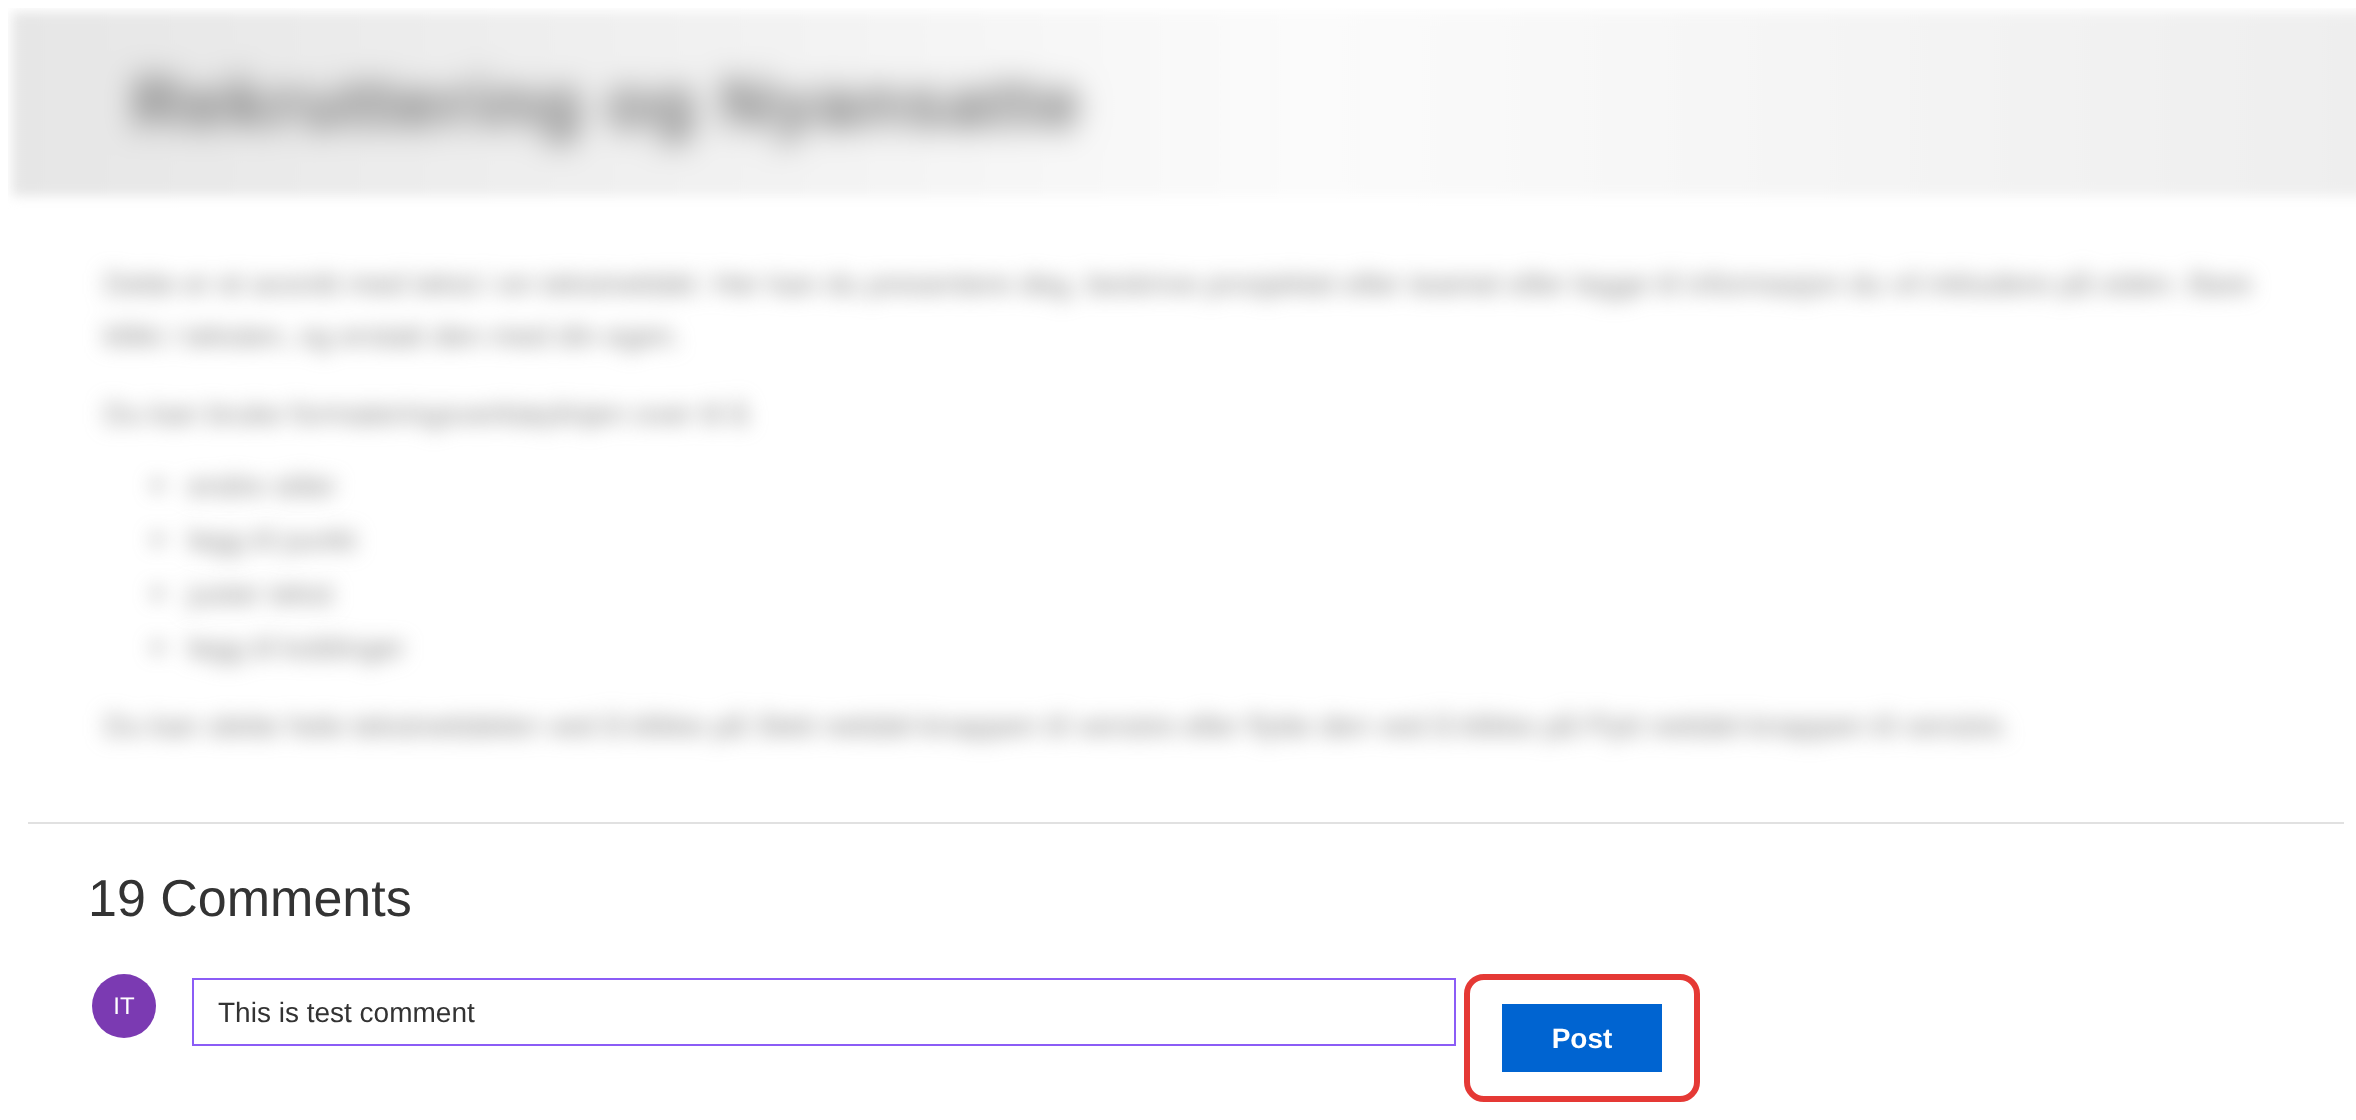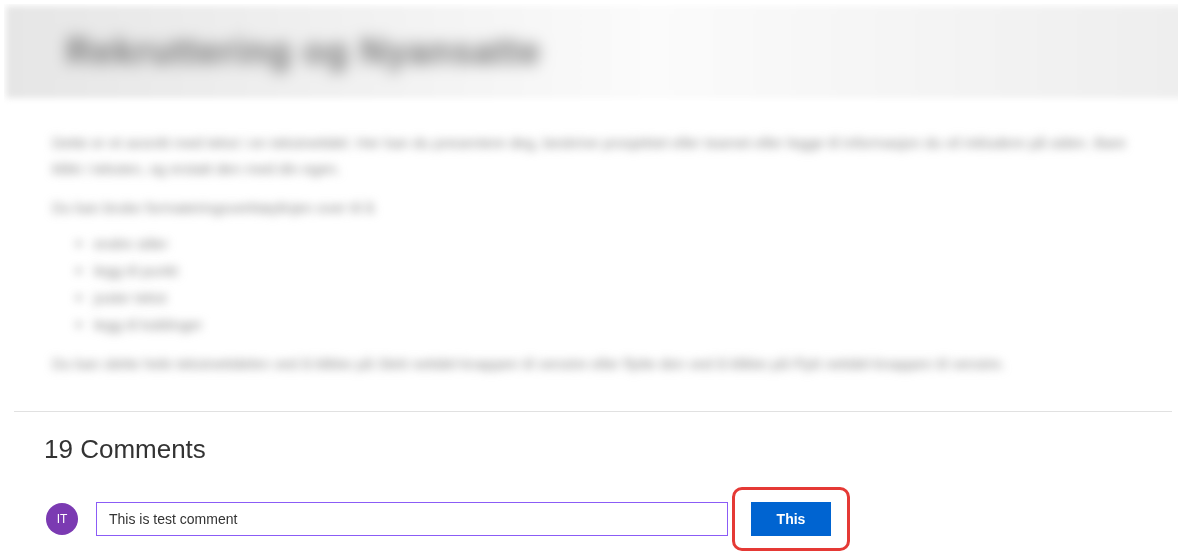--- a/index.html
+++ b/index.html
@@ -70,21 +70,21 @@
       padding: 0 36px;
     }
     .comments-heading {
       font-size: 26px;
       font-weight: 300;
       color: #333;
       margin-bottom: 20px;
     }
     .comment-input-row {
       display: flex;
-      align-items: center;
+      align-items: flex-start;
       gap: 12px;
     }
     .avatar {
       width: 32px;
       height: 32px;
       border-radius: 50%;
       background: #7b3ab2;
       color: #fff;
       display: flex;
       align-items: center;
@@ -147,16 +147,16 @@
 <hr class="divider">
 
 <div class="comments-section">
   <h2 class="comments-heading">19 Comments</h2>
   <div class="comment-input-row">
     <div class="avatar">IT</div>
     <div class="comment-input-wrapper">
       <input type="text" class="comment-input" value="This is test comment" style="">
     </div>
     <div class="post-button-wrapper">
-      <button class="post-button">This</button>
+      <button class="post-button">Post</button>
     </div>
   </div>
 </div>
 
 </body></html>

